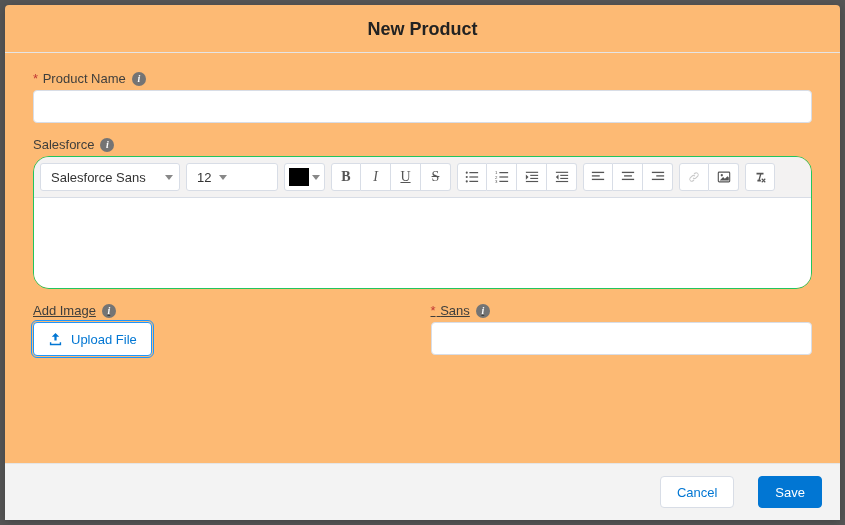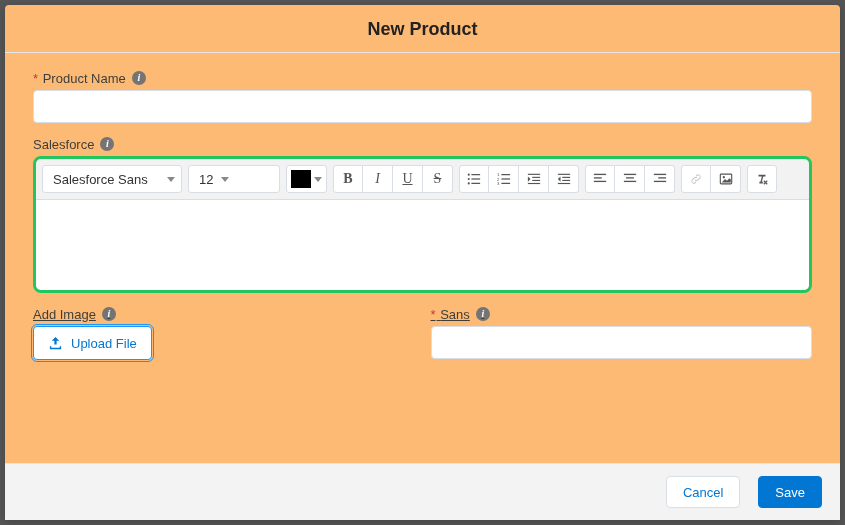--- a/index.html
+++ b/index.html
@@ -41,21 +41,21 @@
     .modal-body {
       flex: 1;
       padding: 18px 28px 10px;
       overflow: auto;
     }
     .field {
       margin-bottom: 14px;
     }
     .field-label {
       display: flex;
-      align-items: flex-start;
+      align-items: flex-end;
       gap: 6px;
       font-size: 13px;
       color: #3e3e3c;
       margin-bottom: 4px;
     }
     .req {
       color: #c23934;
       margin-right: 1px;
     }
     .info-icon {
@@ -75,22 +75,22 @@
     }
     .text-input {
       width: 100%;
       height: 33px;
       border: 1px solid #d8dde6;
       border-radius: 4px;
       padding: 0 10px;
       font-size: 13px;
     }
     .rte {
-      border: 3px solid #22c55e;
-      border-radius: 8px;
+      border: 1px solid #22c55e;
+      border-radius: 16px;
       overflow: hidden;
     }
     .rte-toolbar {
       background: #f3f2f2;
       padding: 6px;
       display: flex;
       flex-wrap: wrap;
       gap: 6px;
       border-bottom: 1px solid #d8dde6;
     }
@@ -175,21 +175,21 @@
       cursor: pointer;
       outline: 1px solid #1b96ff;
       outline-offset: 1px;
     }
     .upload-btn svg { width: 15px; height: 15px; fill: #0176d3; }
     .modal-footer {
       background: #f3f3f3;
       padding: 12px 18px;
       display: flex;
       justify-content: flex-end;
-      gap: 18px;
+      gap: 24px;
       border-top: 1px solid #e5e5e5;
     }
     .btn {
       height: 32px;
       padding: 0 16px;
       border-radius: 4px;
       font-size: 13px;
       cursor: pointer;
       border: 1px solid #d8dde6;
       background: #fff;

